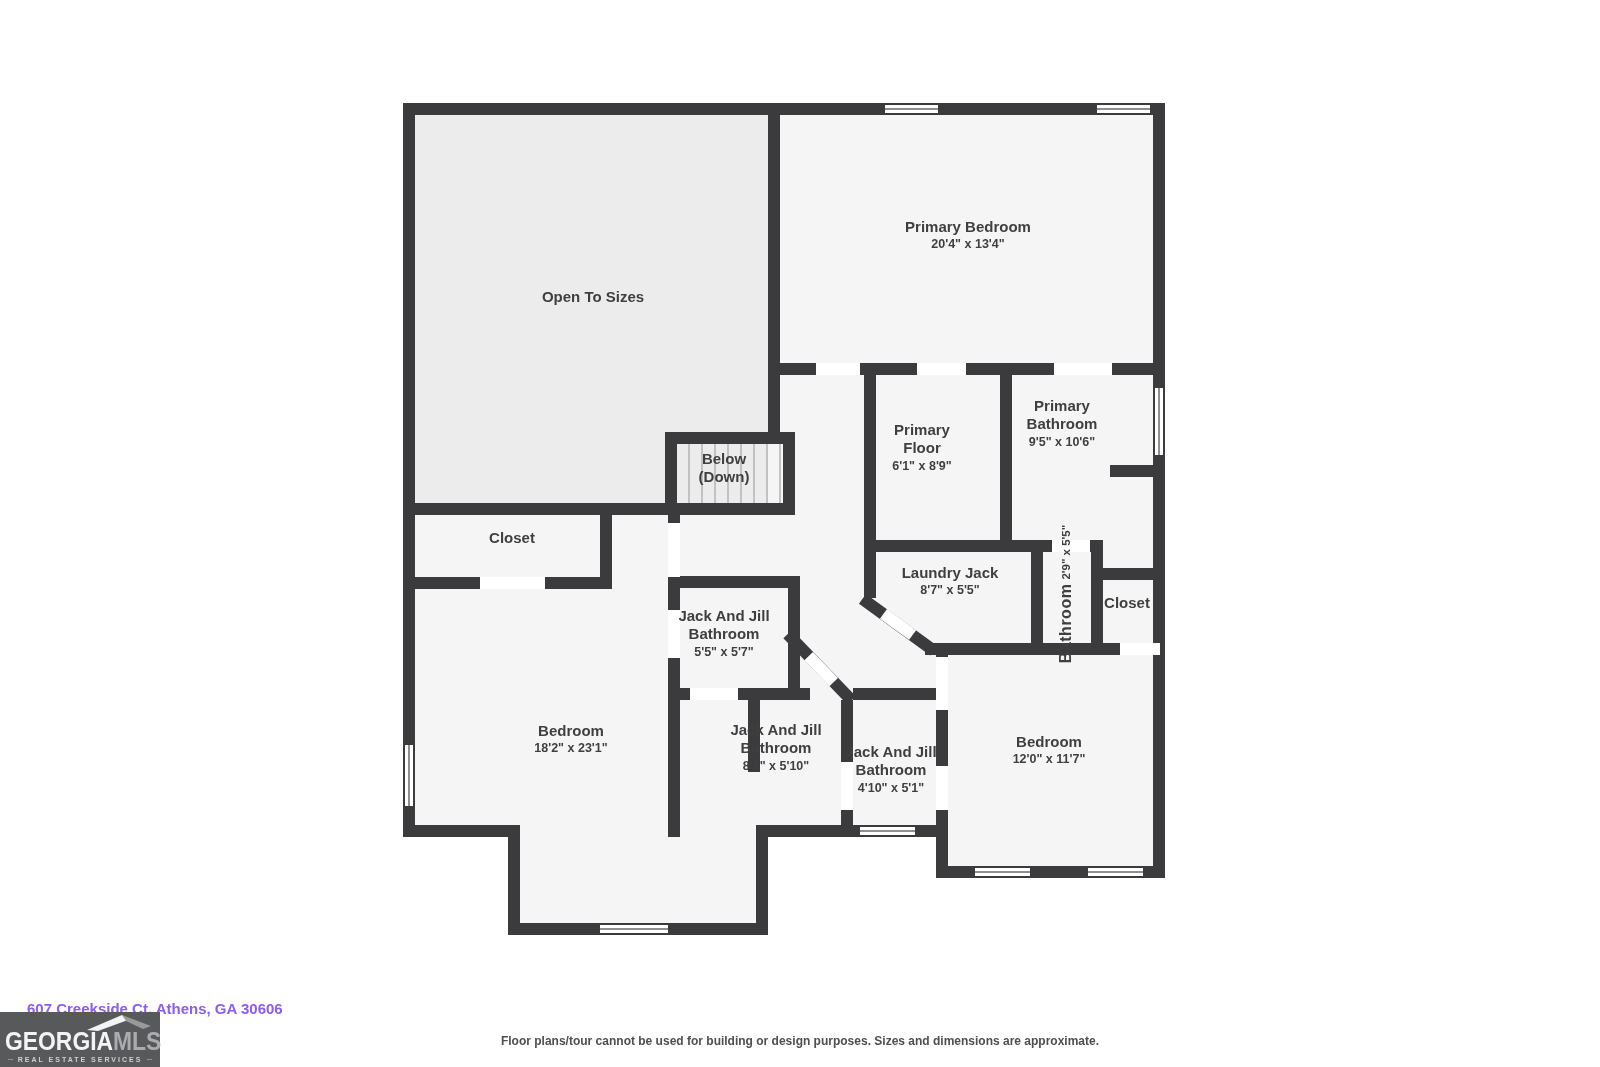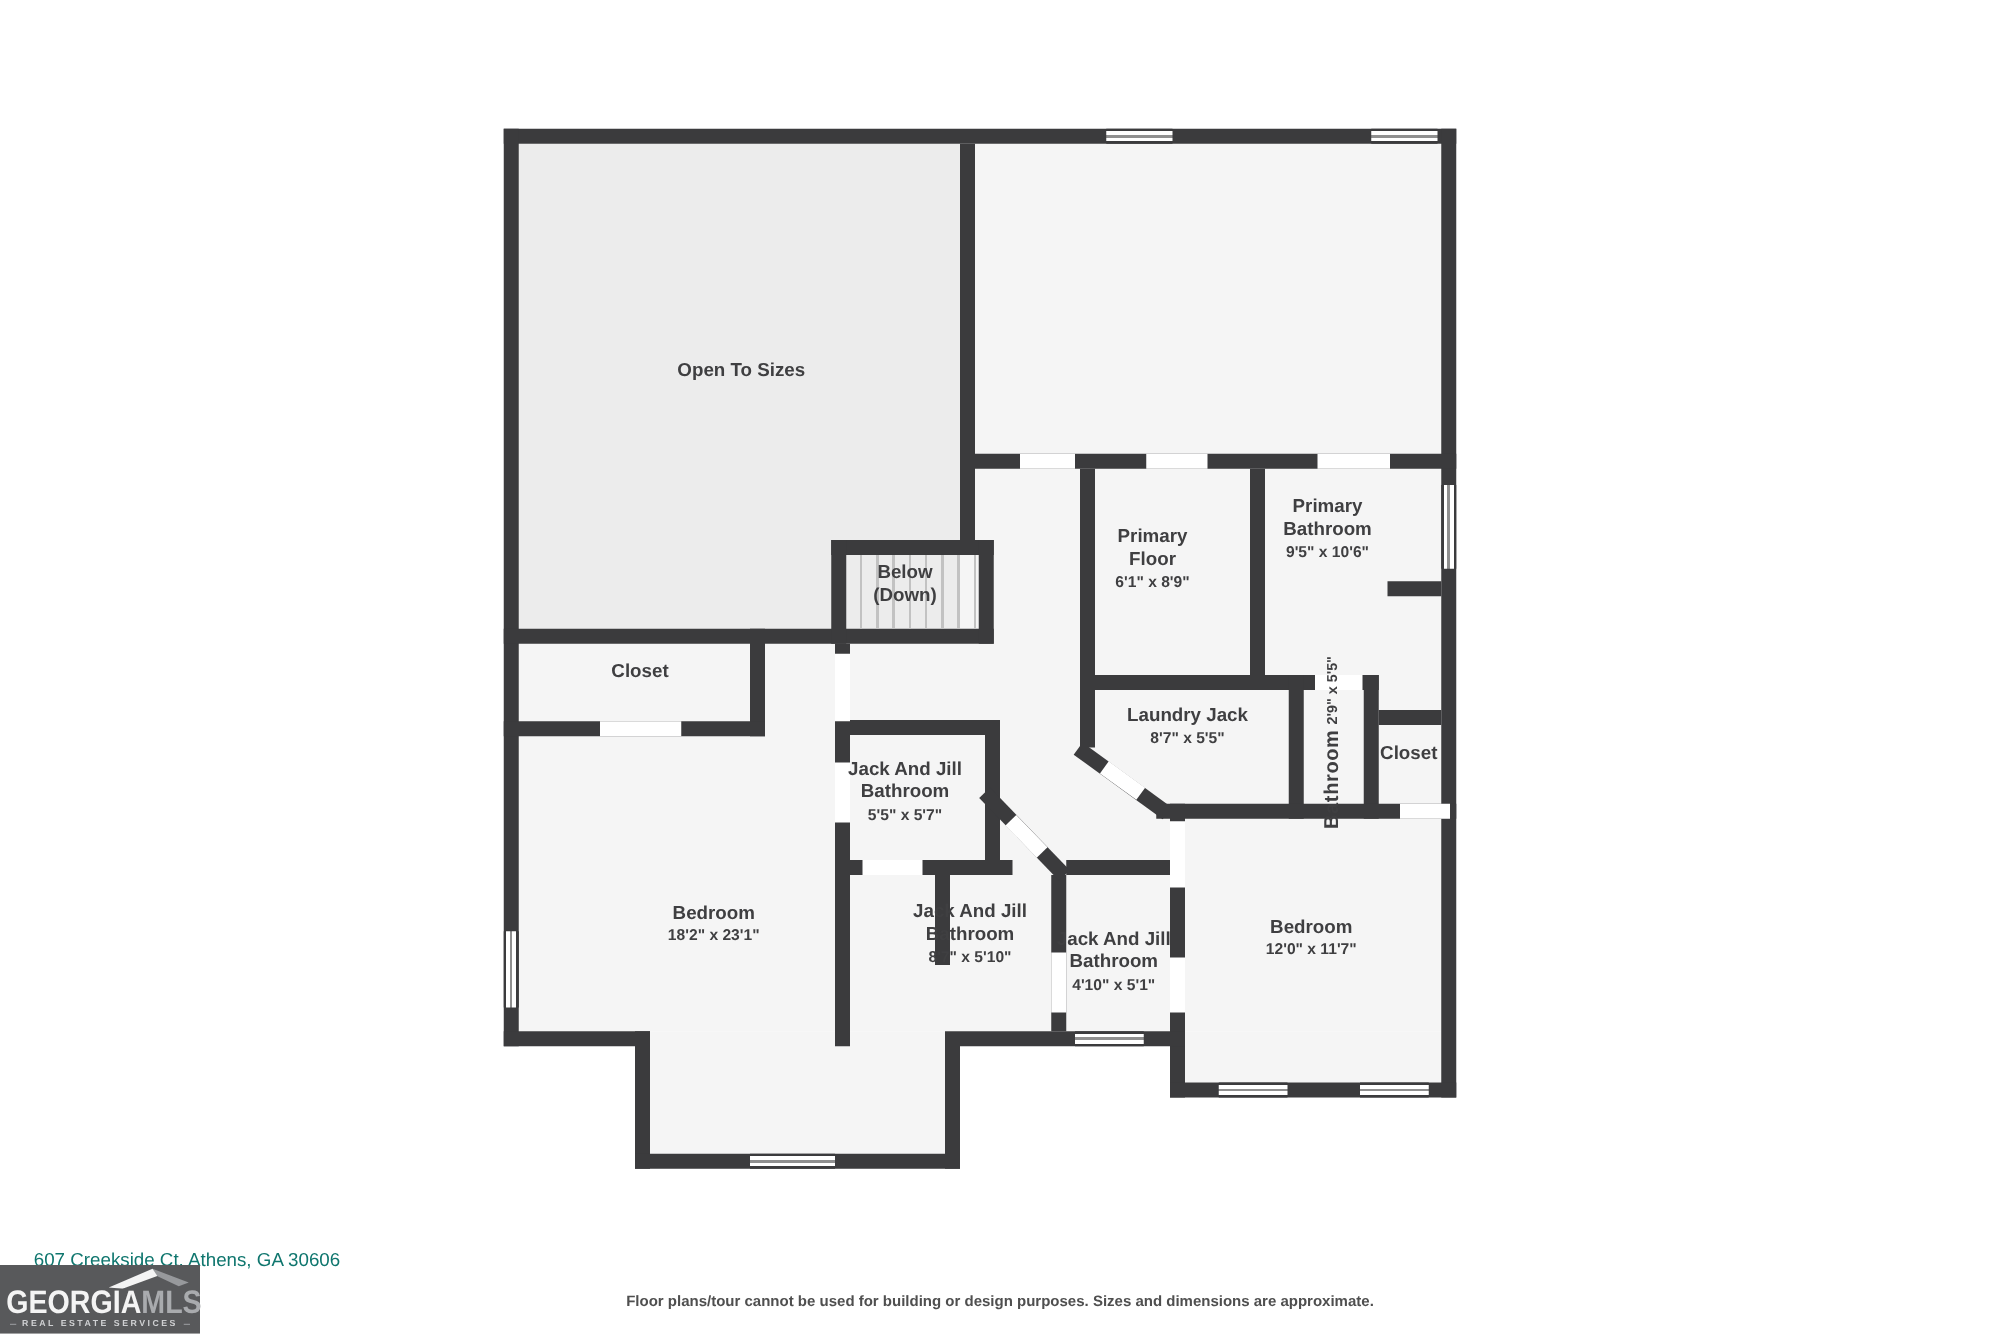--- a/index.html
+++ b/index.html
@@ -23,21 +23,21 @@
   .treads{position:absolute;background-image:repeating-linear-gradient(to right,transparent 0 11px,#c2c2c2 11px 13px);}
   
   .room-label{position:absolute;transform:translate(-50%,-50%);text-align:center;color:#3f3f41;font-weight:bold;}
   .room-label.vert{transform:translate(-50%,-50%) rotate(-90deg);white-space:nowrap;}
   .rname{font-size:15px;line-height:1.22;}
   .rdims{font-size:12.5px;line-height:1.4;}
   .vert .rname{font-size:16px;letter-spacing:.5px;display:inline-block;vertical-align:middle;}
   .vert .rdims{font-size:11.5px;display:inline-block;vertical-align:middle;margin-left:4px;}
   .nowrap{white-space:nowrap;}
   
-  .address{position:absolute;left:27px;top:1000px;font-size:15px;font-weight:normal;color:#0f766e;z-index:2;}
+  .address{position:absolute;left:27px;top:1000px;font-size:15px;font-weight:bold;color:#8b5cf6;z-index:2;}
   .disclaimer{position:absolute;left:0;right:0;top:1034px;text-align:center;font-size:12px;font-weight:bold;color:#4f4f4f;}
   .logo{position:absolute;left:0;top:1012px;width:160px;height:55px;background:#58595b;z-index:5;}
   .logo-text{position:absolute;left:5px;top:14px;font-size:26px;font-weight:bold;white-space:nowrap;transform:scaleX(.88);transform-origin:0 50%;}
   .logo-text .g{color:#f4f4f4;}
   .logo-text .m{color:#a9abae;}
   .roof{position:absolute;left:86px;top:2px;width:66px;height:17px;}
   .logo-tag{position:absolute;left:8px;right:8px;top:44px;display:flex;align-items:center;gap:5px;font-size:7px;letter-spacing:2px;color:#cfd0d2;font-weight:bold;white-space:nowrap;justify-content:center;}
   .logo-tag::before,.logo-tag::after{content:"";height:1px;background:#8f9194;flex:1;}
 </style>
 </head>
@@ -109,20 +109,24 @@
   <i class="wh" style="left:860px;top:825px;width:55px;height:12px"></i>
   <i class="wh" style="left:600px;top:923px;width:68px;height:12px"></i>
   <i class="wh" style="left:975px;top:866px;width:55px;height:12px"></i>
   <i class="wh" style="left:1088px;top:866px;width:55px;height:12px"></i>
 
   <i class="treads" style="left:677px;top:444px;width:106px;height:59px"></i>
 
   <div class="room-label" style="left:593px;top:297px;width:200px">
     <div class="rname">Open To Sizes</div>
   </div>
+  <div class="room-label" style="left:968px;top:236px;width:230px">
+    <div class="rname nowrap">Primary Bedroom</div>
+    <div class="rdims">20'4" x 13'4"</div>
+  </div>
   <div class="room-label" style="left:922px;top:448px;width:92px">
     <div class="rname">Primary Floor</div>
     <div class="rdims">6'1" x 8'9"</div>
   </div>
   <div class="room-label" style="left:1062px;top:424px;width:110px">
     <div class="rname">Primary Bathroom</div>
     <div class="rdims">9'5" x 10'6"</div>
   </div>
   <div class="room-label" style="left:724px;top:468px;width:90px">
     <div class="rname">Below (Down)</div>

